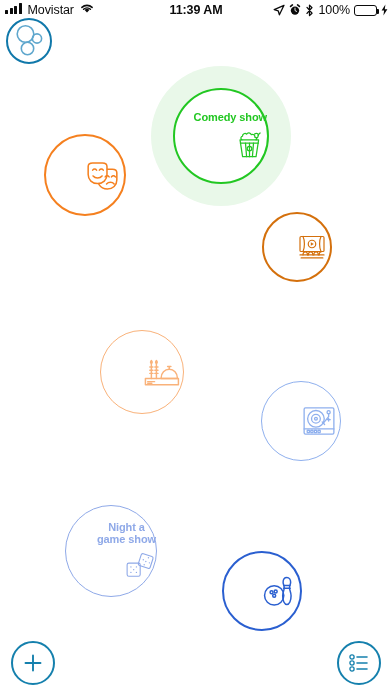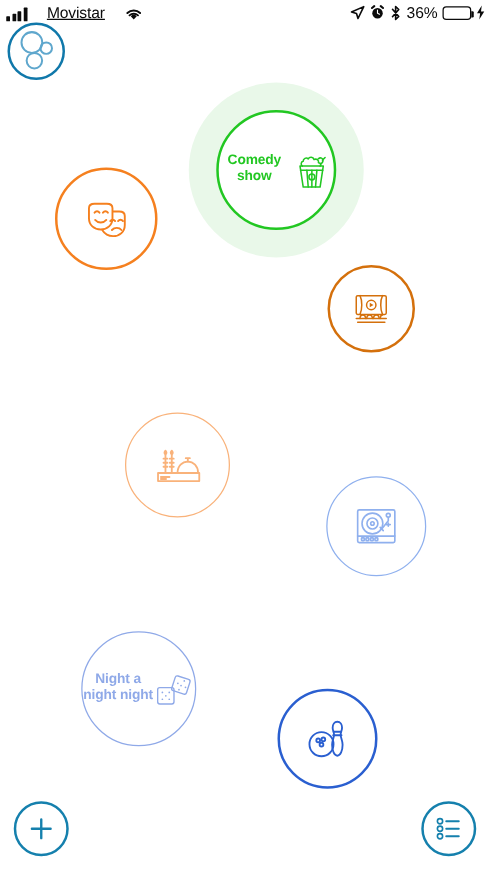--- a/index.html
+++ b/index.html
@@ -11,21 +11,21 @@
   }
   #app { position:relative; width:392px; height:696px; background:#fff; }
 
   
   .statusbar {
     position:absolute; top:0; left:0; width:392px; height:20px;
     display:flex; align-items:center;
     font-size:12.5px; font-weight:bold; color:#0b0b0b;
     letter-spacing:-0.1px;
   }
-  .sb-left { position:absolute; left:5px; display:flex; align-items:flex-end; gap:16px;text-decoration:underline; }
+  .sb-left { position:absolute; left:5px; display:flex; align-items:flex-start; gap:6px; }
   .sb-center { position:absolute; left:0; width:392px; text-align:center; }
   .sb-right { position:absolute; right:4px; display:flex; align-items:center; gap:4px; }
   .signal { display:flex; align-items:flex-end; gap:1.5px; height:11px; }
   .signal i { display:block; width:3px; background:#0b0b0b; border-radius:0.5px; }
   .signal i:nth-child(1){ height:4px; }
   .signal i:nth-child(2){ height:6px; }
   .signal i:nth-child(3){ height:8.5px; }
   .signal i:nth-child(4){ height:11px; }
   .carrier { font-size:12.5px; font-weight:normal; }
   .battery-box {
@@ -45,21 +45,21 @@
     font-size:23px; font-weight:300; color:#7d97e8; letter-spacing:1.2px;
   }
   .app-logo {
     position:absolute; left:6px; top:18px; width:46px; height:46px;
     border:2px solid #1078aa; border-radius:50%;
   }
 
   
   .bubble {
     position:absolute; border-radius:50%; background:#fff;
-    display:flex; flex-direction:row; align-items:center; justify-content:center;
+    display:flex; flex-direction:column; align-items:flex-end; justify-content:center;
     text-align:center; cursor:pointer;
   }
   .bubble .b-label {
     font-size:11px; font-weight:bold; line-height:1.12; letter-spacing:-0.1px;
   }
   .bubble .b-icon { display:flex; align-items:center; justify-content:center; }
 
   .halo {
     position:absolute; border-radius:50%;
     background:#e9f8e9;
@@ -88,40 +88,41 @@
       <span class="carrier">Movistar</span>
       <span style="display:inline-flex;">
         <svg width="14" height="11" viewBox="0 0 14 11">
           <path d="M7 9.6 L4.6 6.9 A3.6 3.6 0 0 1 9.4 6.9 Z" fill="#0b0b0b"></path>
           <path d="M1.9 4.4 A7.4 7.4 0 0 1 12.1 4.4" stroke="#0b0b0b" stroke-width="1.6" fill="none" stroke-linecap="round"></path>
           <path d="M3.6 6.3 A5 5 0 0 1 10.4 6.3" stroke="#0b0b0b" stroke-width="1.5" fill="none" stroke-linecap="round"></path>
         </svg>
       </span>
     </div>
 
+    <div class="sb-center">11:39 AM</div>
 
     <div class="sb-right">
       <span style="display:inline-flex;">
         <svg width="12" height="12" viewBox="0 0 12 12">
           <path d="M11 1.3 L1.2 5.6 L5.2 6.8 L6.4 10.8 Z" fill="none" stroke="#0b0b0b" stroke-width="1.3" stroke-linejoin="round"></path>
         </svg>
       </span>
       <span style="display:inline-flex;">
         <svg width="12" height="12" viewBox="0 0 12 12">
           <circle cx="6" cy="6.6" r="4.2" fill="#0b0b0b"></circle>
           <path d="M1.6 2.4 L3.4 0.9 M10.4 2.4 L8.6 0.9" stroke="#0b0b0b" stroke-width="1.6" stroke-linecap="round"></path>
           <path d="M6 4.1 L6 6.6 L7.6 7.4" stroke="#fff" stroke-width="0.9" stroke-linecap="round" fill="none"></path>
         </svg>
       </span>
       <span style="display:inline-flex;">
         <svg width="9" height="13" viewBox="0 0 9 13">
           <path d="M2 3.4 L7 9.2 L4.5 11.6 L4.5 1.2 L7 3.6 L2 9.4" fill="none" stroke="#0b0b0b" stroke-width="1.3" stroke-linejoin="round" stroke-linecap="round"></path>
         </svg>
       </span>
-      <span class="pct">36%</span>
+      <span class="pct">100%</span>
       <span class="battery-box">
         <span class="fill"></span>
         <span class="battery-nub"></span>
       </span>
       <span style="display:inline-flex;">
         <svg width="7" height="12" viewBox="0 0 7 12">
           <path d="M4.4 0.4 L0.6 6.6 L3.1 6.6 L2.4 11.6 L6.4 5.2 L3.8 5.2 Z" fill="#0b0b0b"></path>
         </svg>
       </span>
     </div>
@@ -216,21 +217,21 @@
       <rect x="10.5" y="34.6" width="2.6" height="2.6" rx="0.6"></rect>
       <rect x="14.6" y="34.6" width="2.6" height="2.6" rx="0.6"></rect>
       <rect x="18.7" y="34.6" width="2.6" height="2.6" rx="0.6"></rect>
       <rect x="22.8" y="34.6" width="2.6" height="2.6" rx="0.6"></rect>
     </svg>
         </div>
       </div>
       <div class="bubble" style="left: 65px; top: 505px; width: 92px; height: 92px; border: 1.5px solid rgb(143, 169, 232); color: rgb(143, 169, 232);">
         <div class="b-label" style="color: rgb(143, 169, 232); margin-bottom: 3px;">
           <div>Night a</div>
-          <div>night night</div>
+          <div>game show</div>
         </div>
         <div class="b-icon">
           <svg width="33" height="33" viewBox="0 0 48 48" fill="none" stroke="currentColor" stroke-width="1.6" stroke-linecap="round" stroke-linejoin="round">
       <rect x="6" y="22" width="19" height="19" rx="2.5"></rect>
       <circle cx="11.5" cy="27.5" r="1" fill="currentColor" stroke="none"></circle>
       <circle cx="19.5" cy="27.5" r="1" fill="currentColor" stroke="none"></circle>
       <circle cx="15.5" cy="31.5" r="1" fill="currentColor" stroke="none"></circle>
       <circle cx="11.5" cy="35.5" r="1" fill="currentColor" stroke="none"></circle>
       <circle cx="19.5" cy="35.5" r="1" fill="currentColor" stroke="none"></circle>
       <rect x="24" y="10" width="18" height="18" rx="2.5" transform="rotate(18 33 19)"></rect>

